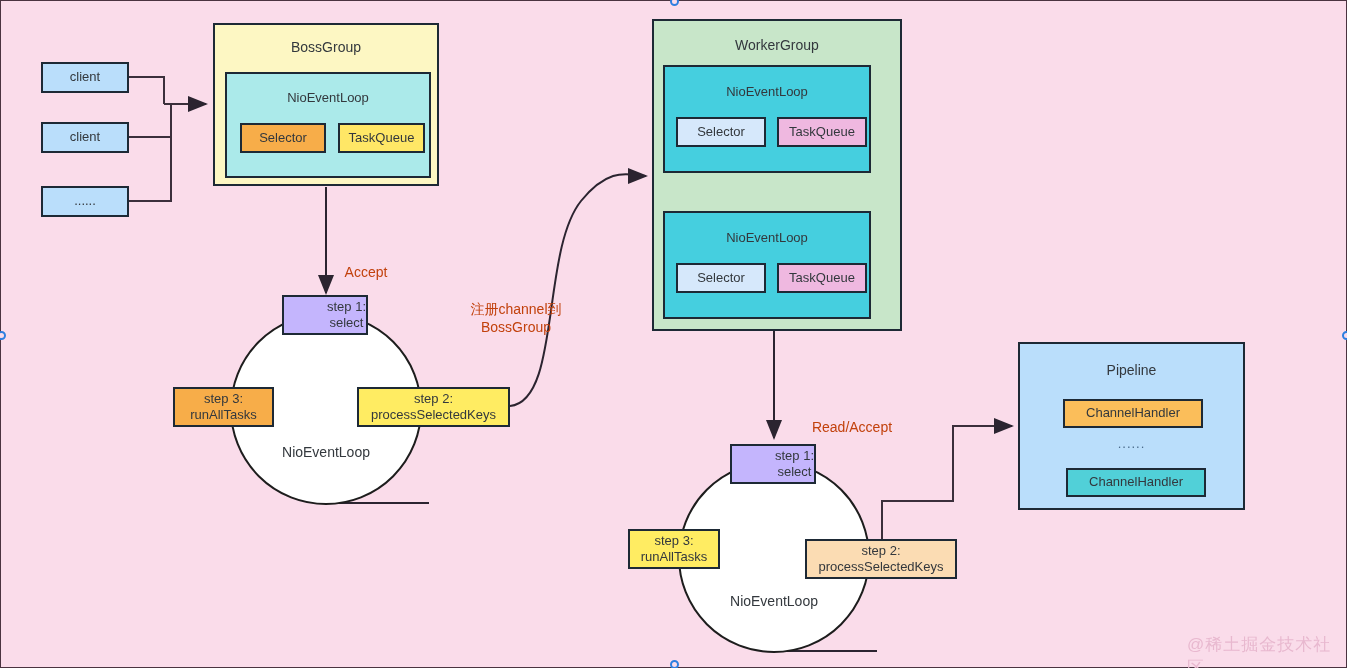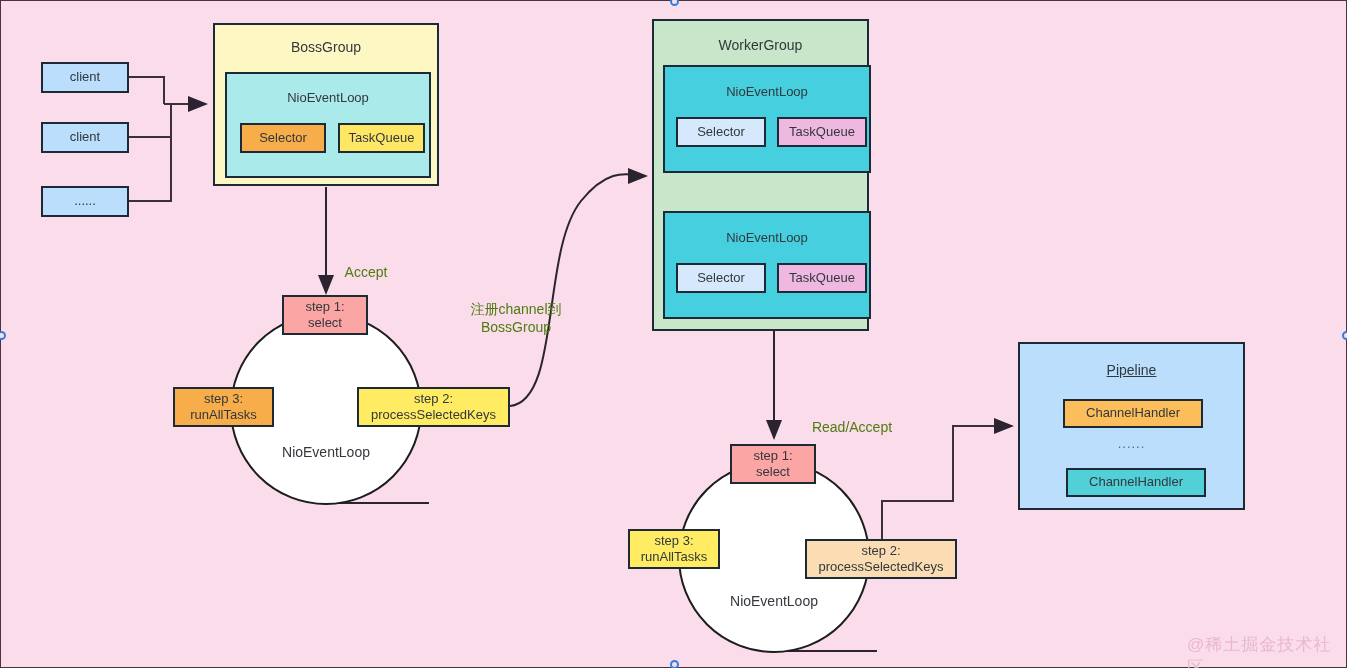--- a/index.html
+++ b/index.html
@@ -41,21 +41,21 @@
   .nel-boss{background:#abeaea;}
   .sel-boss{background:#f7ad49;font-size:13px;}
   .tq-boss{background:#ffe766;font-size:13px;}
   .workergroup{background:#c8e6c9;}
   .nel-worker{background:#45cfdf;}
   .sel-worker{background:#d6e8fb;font-size:13px;}
   .tq-worker{background:#efb8e0;font-size:13px;}
   .pipeline{background:#badefb;}
   .ch-orange{background:#fbbe5a;font-size:13px;}
   .ch-cyan{background:#51d0d8;font-size:13px;}
-  .step-blue{background:#fca5a5;font-size:13px;}
+  .step-blue{background:#c4b5fd;font-size:13px;justify-content:flex-end;}
   .step-orange{background:#f7ad49;font-size:13px;}
   .step-yellow{background:#ffec62;font-size:13px;}
   .step-peach{background:#fbdcb3;font-size:13px;}
   .dots{
     position:absolute;
     color:#5d6b5f;
     font-size:13px;
     letter-spacing:1px;
     text-align:center;
   }
@@ -68,21 +68,21 @@
   }
   .circ-label{
     position:absolute;
     text-align:center;
     color:#33383d;
     font-size:14px;
     width:100%;
   }
   .edge-label{
     position:absolute;
-    color:#4d7c0f;
+    color:#c2410c;
     font-size:14px;
     text-align:center;
     line-height:1.3;
     white-space:pre-line;
   }
   .note{
     position:absolute;
     background:#fbf4c0;
     color:#2f2f2f;
     font-size:13px;
@@ -170,21 +170,21 @@
       <div class="grp-title" style="top:16px;font-size:13px;">NioEventLoop</div>
       <div class="box sel-boss" style="left:13px;top:49px;width:86px;height:30px;">
         <span>Selector</span>
       </div>
       <div class="box tq-boss" style="left:111px;top:49px;width:87px;height:30px;">
         <span>TaskQueue</span>
       </div>
     </div>
   </div>
 
-  <div class="box workergroup" style="left:651px;top:18px;width:217px;height:312px;display:block;">
+  <div class="box workergroup" style="left:651px;top:18px;width:250px;height:312px;display:block;">
     <div class="grp-title" style="top:16px;">WorkerGroup</div>
 
     <div class="box nel-worker" style="left:9px;top:44px;width:208px;height:108px;display:block;">
       <div class="grp-title" style="top:17px;font-size:13px;">NioEventLoop</div>
       <div class="box sel-worker" style="left:11px;top:50px;width:90px;height:30px;">
         <span>Selector</span>
       </div>
       <div class="box tq-worker" style="left:112px;top:50px;width:90px;height:30px;">
         <span>TaskQueue</span>
       </div>
@@ -229,21 +229,21 @@
   <div class="box step-yellow" style="left:627px;top:528px;width:92px;height:40px;">
     <span>step 3:
 runAllTasks</span>
   </div>
   <div class="box step-peach" style="left:804px;top:538px;width:152px;height:40px;">
     <span>step 2:
 processSelectedKeys</span>
   </div>
 
   <div class="box pipeline" style="left:1017px;top:341px;width:227px;height:168px;display:block;">
-    <div class="grp-title" style="top:18px;text-decoration:underline;">Pipeline</div>
+    <div class="grp-title" style="top:18px;">Pipeline</div>
     <div class="box ch-orange" style="left:43px;top:55px;width:140px;height:29px;">
       <span>ChannelHandler</span>
     </div>
     <div class="dots" style="left:0;top:92px;width:100%;color:#4a6a8a;">......</div>
     <div class="box ch-cyan" style="left:46px;top:124px;width:140px;height:29px;">
       <span>ChannelHandler</span>
     </div>
   </div>
 
   <div class="edge-label" style="left:330px;top:262px;width:70px;">Accept</div>

